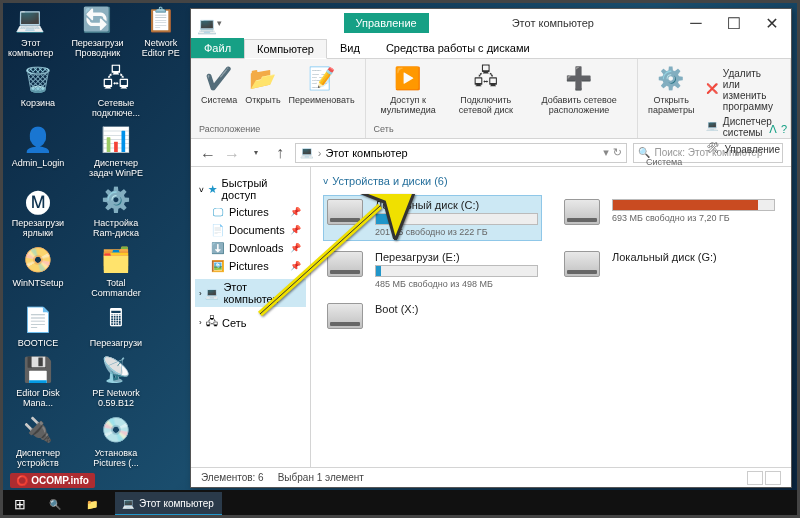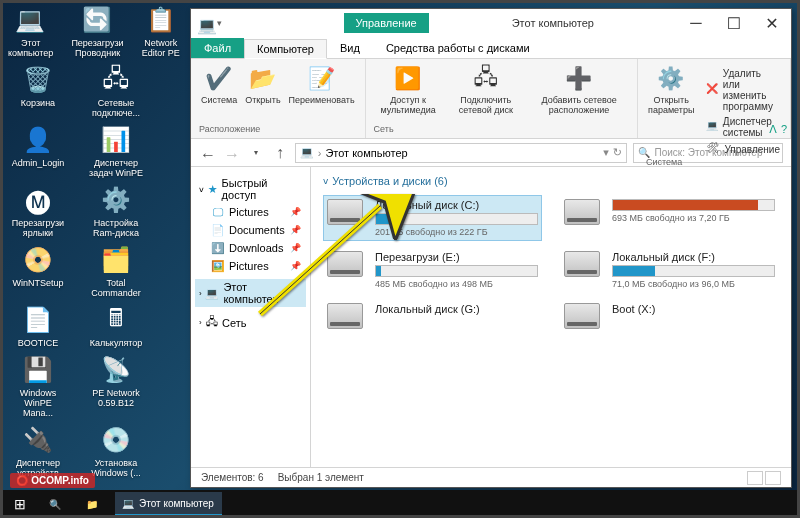--- a/index.html
+++ b/index.html
@@ -146,41 +146,41 @@
         <div class="di-lbl">Total Commander</div>
       </div>
     </div>
     <div class="di-row">
       <div class="di">
         <div class="di-ico">📄</div>
         <div class="di-lbl">BOOTICE</div>
       </div>
       <div class="di">
         <div class="di-ico">🖩</div>
-        <div class="di-lbl">Калькулятор</div>
+        <div class="di-lbl">Перезагрузи</div>
       </div>
     </div>
     <div class="di-row">
       <div class="di">
         <div class="di-ico">💾</div>
-        <div class="di-lbl">Windows WinPE Mana...</div>
+        <div class="di-lbl">Editor Disk Mana...</div>
       </div>
       <div class="di">
         <div class="di-ico">📡</div>
         <div class="di-lbl">PE Network 0.59.B12</div>
       </div>
     </div>
     <div class="di-row">
       <div class="di">
         <div class="di-ico">🔌</div>
         <div class="di-lbl">Диспетчер устройств</div>
       </div>
       <div class="di">
         <div class="di-ico">💿</div>
-        <div class="di-lbl">Установка Windows (...</div>
+        <div class="di-lbl">Установка Pictures (...</div>
       </div>
     </div>
   </div>
 
 <div class="win">
   <div class="titlebar">
     <div class="tb-left">
       <span class="tb-icon">💻</span>
       <span style="font-size:9px;color:#666">▾</span>
       <span style="width:110px"></span>
@@ -357,30 +357,20 @@
       <div class="drv-name">Перезагрузи (E:)</div>
       <div class="drv-bar">
                 <div class="drv-fill" style="width:3%"></div>
               </div>
       <div class="drv-free">485 МБ свободно из 498 МБ</div>
     </div>
           </div>
           <div class="drive">
             <div class="drv-ico"></div>
     <div class="drv-info">
-      <div class="drv-name">Локальный диск (F:)</div>
-      <div class="drv-bar">
-                <div class="drv-fill" style="width:26%"></div>
-              </div>
-      <div class="drv-free">71,0 МБ свободно из 96,0 МБ</div>
-    </div>
-          </div>
-          <div class="drive">
-            <div class="drv-ico"></div>
-    <div class="drv-info">
       <div class="drv-name">Локальный диск (G:)</div>
 
       <div class="drv-free"></div>
     </div>
           </div>
           <div class="drive">
             <div class="drv-ico"></div>
     <div class="drv-info">
       <div class="drv-name">Boot (X:)</div>
 

